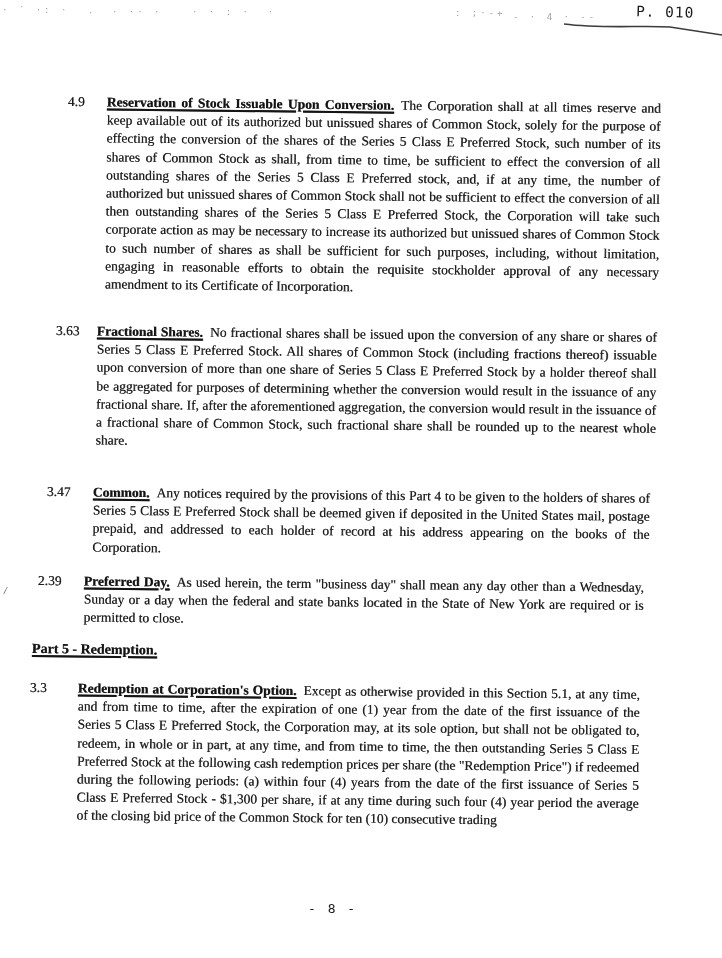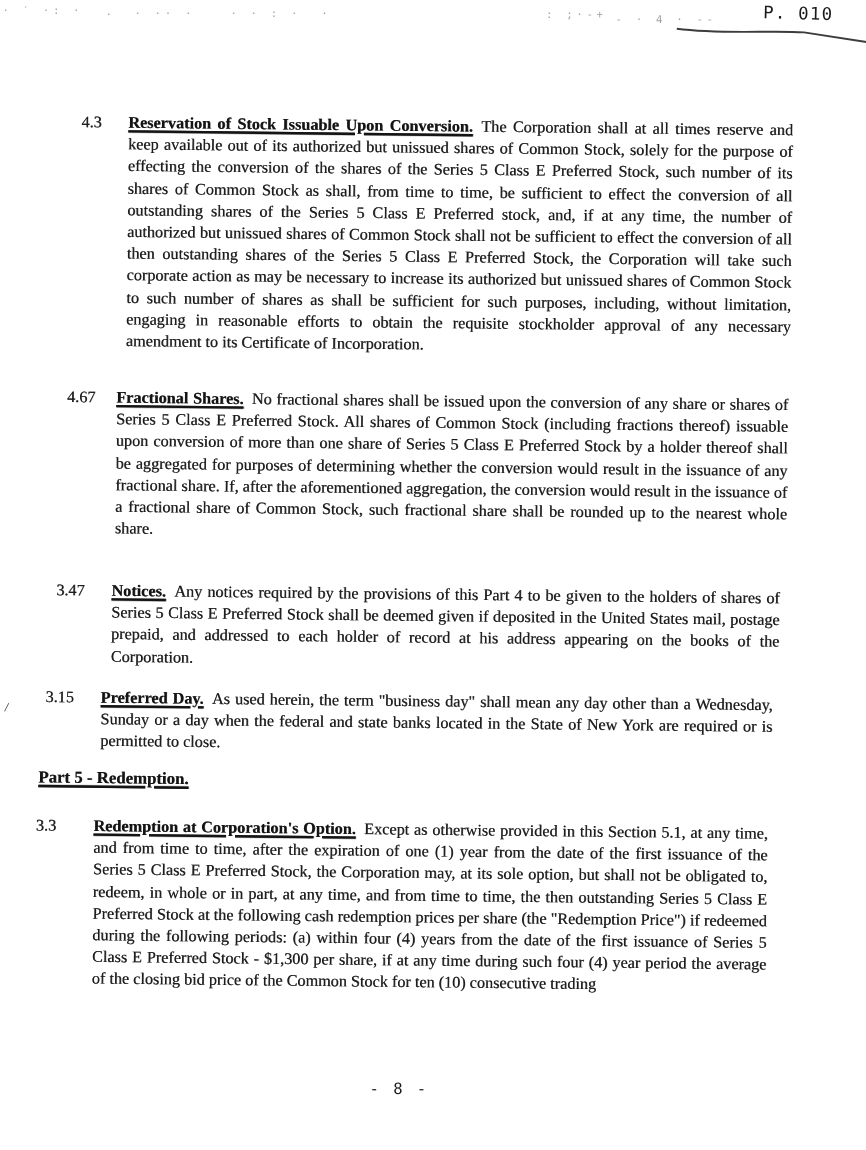--- a/index.html
+++ b/index.html
@@ -114,42 +114,42 @@
 
   <span class="fax-label">P. 010</span>
 
   <svg class="swoosh" width="164" height="20" viewBox="0 0 164 20">
     <path d="M 6 5 C 45 10, 85 6, 112 8 L 164 16" stroke="#1a1a1a" stroke-width="1.6" fill="none" opacity="0.85"></path>
   </svg>
 
   <span class="margin-tick">/</span>
 
   <div class="section" style="left:68px; top:93px; width:593px;">
-    <span class="num">4.3</span>
+    <span class="num">4.9</span>
     <div class="para" style="margin-left:39px;">
       <span class="hd">Reservation of Stock Issuable Upon Conversion.</span><span>The Corporation shall at all times reserve and keep available out of its authorized but unissued shares of Common Stock, solely for the purpose of effecting the conversion of the shares of the Series 5 Class E Preferred Stock, such number of its shares of Common Stock as shall, from time to time, be sufficient to effect the conversion of all outstanding shares of the Series 5 Class E Preferred stock, and, if at any time, the number of authorized but unissued shares of Common Stock shall not be sufficient to effect the conversion of all then outstanding shares of the Series 5 Class E Preferred Stock, the Corporation will take such corporate action as may be necessary to increase its authorized but unissued shares of Common Stock to such number of shares as shall be sufficient for such purposes, including, without limitation, engaging in reasonable efforts to obtain the requisite stockholder approval of any necessary amendment to its Certificate of Incorporation.</span>
     </div>
   </div>
 
   <div class="section" style="left:56px; top:322px; width:601px;">
-    <span class="num">4.67</span>
+    <span class="num">3.63</span>
     <div class="para" style="margin-left:41px;">
       <span class="hd">Fractional Shares.</span><span>No fractional shares shall be issued upon the conversion of any share or shares of Series 5 Class E Preferred Stock.  All shares of Common Stock (including fractions thereof) issuable upon conversion of more than one share of Series 5 Class E Preferred Stock by a holder thereof shall be aggregated for purposes of determining whether the conversion would result in the issuance of any fractional share.  If, after the aforementioned aggregation, the conversion would result in the issuance of a fractional share of Common Stock, such fractional share shall be rounded up to the nearest whole share.</span>
     </div>
   </div>
 
   <div class="section" style="left:47px; top:483px; width:603px;">
     <span class="num">3.47</span>
     <div class="para" style="margin-left:46px;">
-      <span class="hd">Notices.</span><span>Any notices required by the provisions of this Part 4 to be given to the holders of shares of Series 5 Class E Preferred Stock shall be deemed given if deposited in the United States mail, postage prepaid, and addressed to each holder of record at his address appearing on the books of the Corporation.</span>
+      <span class="hd">Common.</span><span>Any notices required by the provisions of this Part 4 to be given to the holders of shares of Series 5 Class E Preferred Stock shall be deemed given if deposited in the United States mail, postage prepaid, and addressed to each holder of record at his address appearing on the books of the Corporation.</span>
     </div>
   </div>
 
   <div class="section" style="left:38px; top:572px; width:606px;">
-    <span class="num">3.15</span>
+    <span class="num">2.39</span>
     <div class="para" style="margin-left:46px;">
       <span class="hd">Preferred Day.</span><span>As used herein, the term "business day" shall mean any day other than a Wednesday, Sunday or a day when the federal and state banks located in the State of New York are required or is permitted to close.</span>
     </div>
   </div>
 
   <div class="part-heading">Part 5 - Redemption.</div>
 
   <div class="section" style="left:30px; top:679px; width:610px;">
     <span class="num">3.3</span>
     <div class="para" style="margin-left:48px;">

